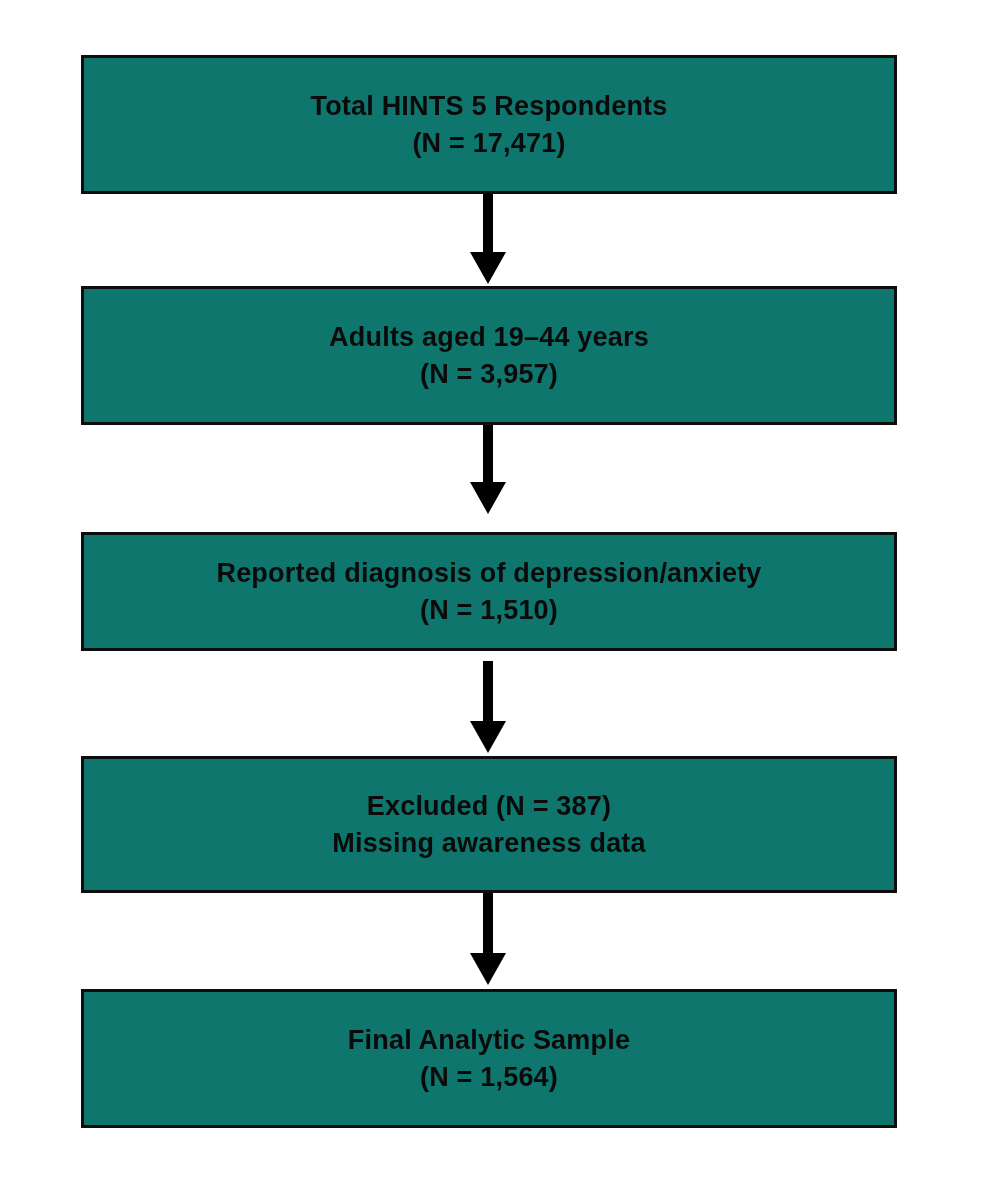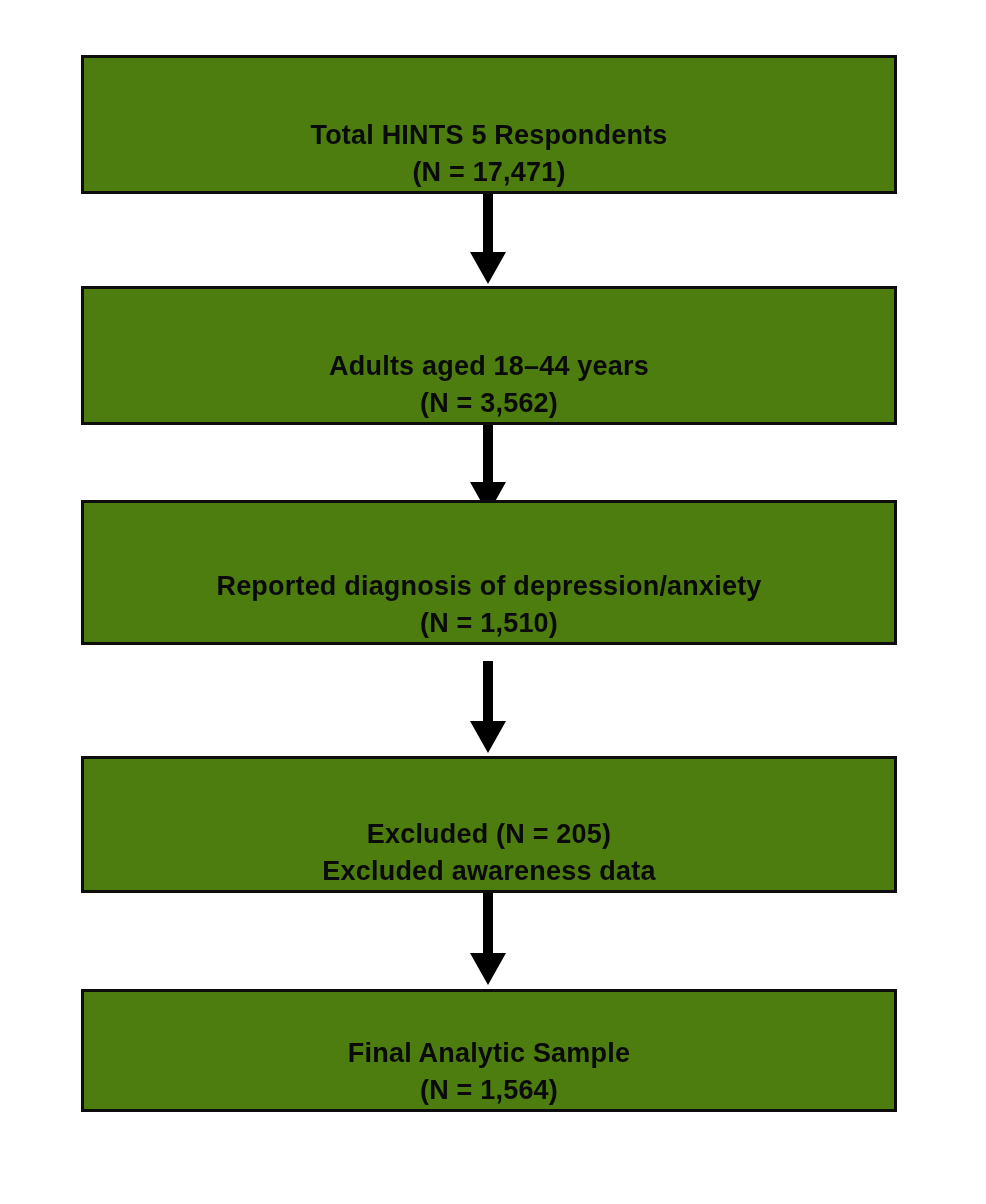--- a/index.html
+++ b/index.html
@@ -19,44 +19,44 @@
     width: 986px;
     height: 1204px;
     background: #ffffff;
   }
 
   .flow-node {
     position: absolute;
     left: 81px;
     width: 816px;
     box-sizing: border-box;
-    background: #4d7c0f;
+    background: #0f766e;
     border: 3px solid #0d0d0d;
     display: flex;
     flex-direction: column;
     align-items: center;
-    justify-content: flex-end;
+    justify-content: center;
     text-align: center;
   }
 
   .node-line {
     color: #0a0a0a;
     font-weight: bold;
     font-size: 27px;
     line-height: 37px;
     letter-spacing: 0.2px;
     white-space: nowrap;
   }
 
   
   .node-0 { top: 55px;   height: 139px; }
   .node-1 { top: 286px;  height: 139px; }
-  .node-2 { top: 500px;  height: 145px; }
+  .node-2 { top: 532px;  height: 119px; }
   .node-3 { top: 756px;  height: 137px; }
-  .node-4 { top: 989px;  height: 123px; }
+  .node-4 { top: 989px;  height: 139px; }
 
   
   .flow-arrow {
     position: absolute;
     left: 466px;
     width: 44px;
     display: block;
   }
   .arrow-0 { top: 194px; height: 92px; }
   .arrow-1 { top: 425px; height: 91px; }
@@ -72,42 +72,42 @@
     <div class="node-line">Total HINTS 5 Respondents</div>
     <div class="node-line">(N = 17,471)</div>
   </div>
 
   <svg class="flow-arrow arrow-0" viewBox="0 0 44 92" preserveAspectRatio="none">
     <rect x="17" y="0" width="10" height="62" fill="#000000"></rect>
     <polygon points="4,58 40,58 22,90" fill="#000000"></polygon>
   </svg>
 
   <div class="flow-node node-1">
-    <div class="node-line">Adults aged 18–44 years</div>
-    <div class="node-line">(N = 3,562)</div>
+    <div class="node-line">Adults aged 19–44 years</div>
+    <div class="node-line">(N = 3,957)</div>
   </div>
 
   <svg class="flow-arrow arrow-1" viewBox="0 0 44 91" preserveAspectRatio="none">
     <rect x="17" y="0" width="10" height="61" fill="#000000"></rect>
     <polygon points="4,57 40,57 22,89" fill="#000000"></polygon>
   </svg>
 
   <div class="flow-node node-2">
     <div class="node-line">Reported diagnosis of depression/anxiety</div>
     <div class="node-line">(N = 1,510)</div>
   </div>
 
   <svg class="flow-arrow arrow-2" viewBox="0 0 44 95" preserveAspectRatio="none">
     <rect x="17" y="0" width="10" height="64" fill="#000000"></rect>
     <polygon points="4,60 40,60 22,92" fill="#000000"></polygon>
   </svg>
 
   <div class="flow-node node-3">
-    <div class="node-line">Excluded (N = 205)</div>
-    <div class="node-line">Excluded awareness data</div>
+    <div class="node-line">Excluded (N = 387)</div>
+    <div class="node-line">Missing awareness data</div>
   </div>
 
   <svg class="flow-arrow arrow-3" viewBox="0 0 44 96" preserveAspectRatio="none">
     <rect x="17" y="0" width="10" height="64" fill="#000000"></rect>
     <polygon points="4,60 40,60 22,92" fill="#000000"></polygon>
   </svg>
 
   <div class="flow-node node-4">
     <div class="node-line">Final Analytic Sample</div>
     <div class="node-line">(N = 1,564)</div>

